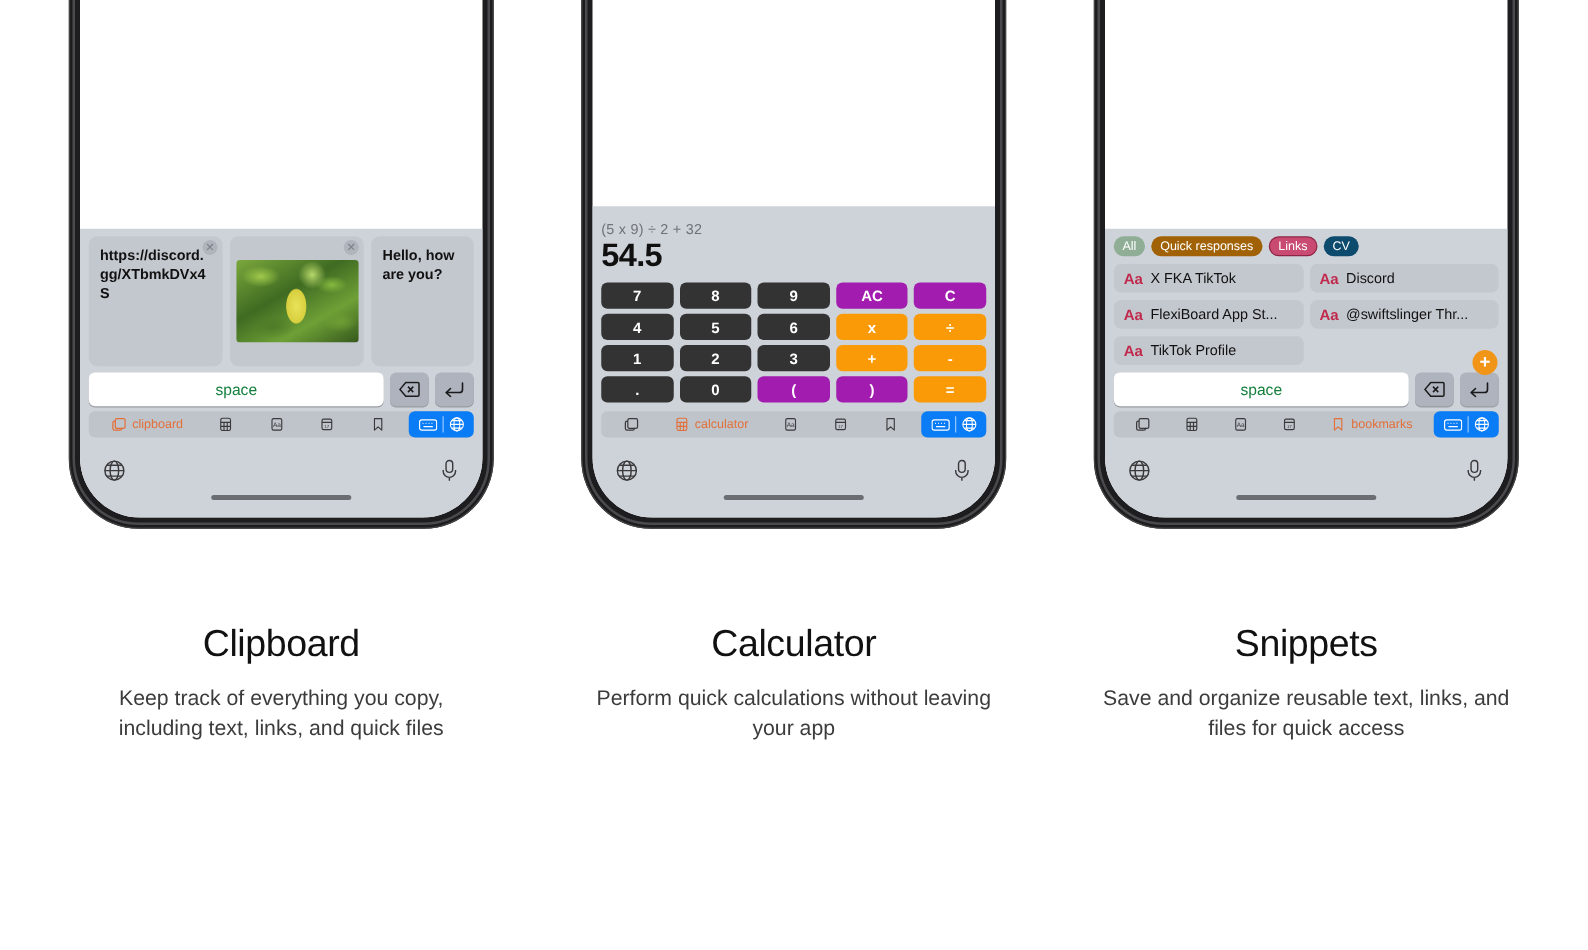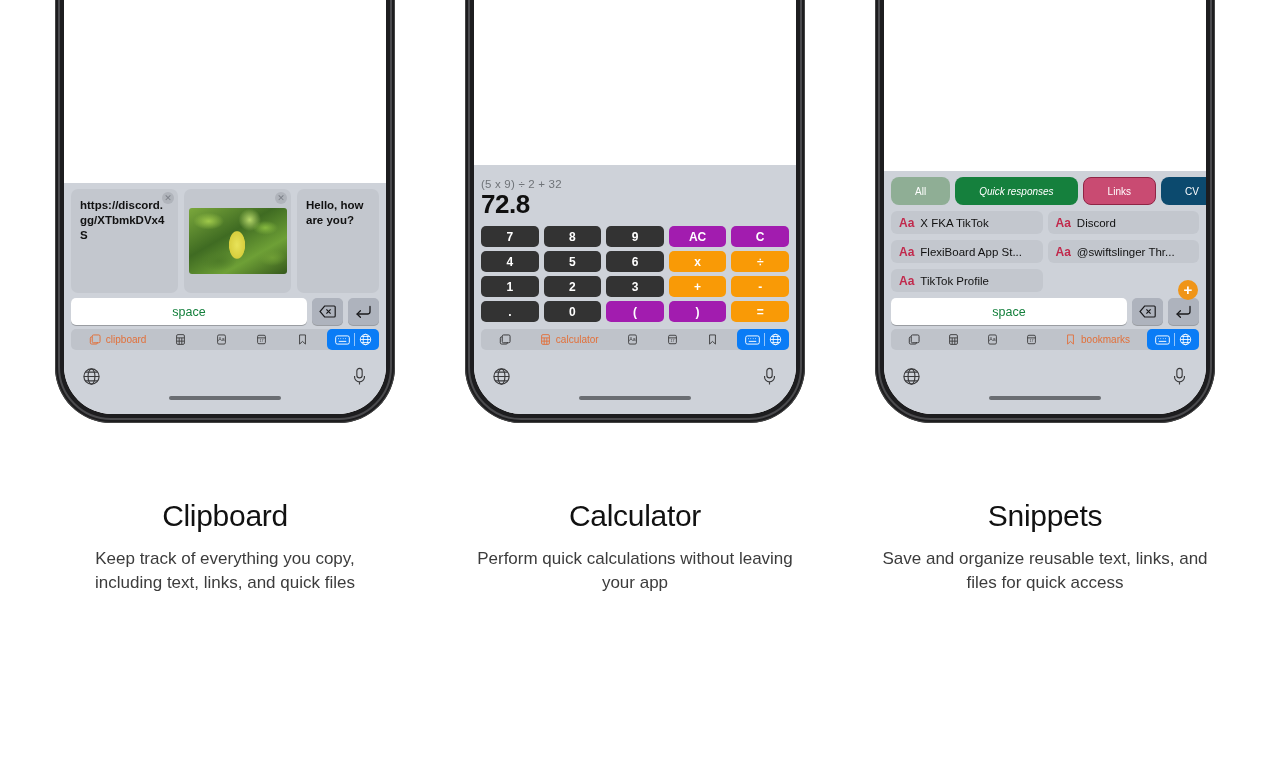--- a/index.html
+++ b/index.html
@@ -174,22 +174,22 @@
   .ckey.orange { background: #f99a06; }
 
   
   .chip-row {
     display: flex;
     gap: 5px;
     margin-bottom: 6px;
     align-items: center;
   }
   .chip {
-    height: 28px;
-    padding: 0 24px;
+    height: 16px;
+    padding: 0 7px;
     border-radius: 8px;
     font-size: 10px;
     color: #fff;
     display: flex;
     align-items: center;
     white-space: nowrap;
   }
   .snip-grid {
     display: grid;
     grid-template-columns: 1fr 1fr;
@@ -471,21 +471,21 @@
     </div>
 
     <div class="panel">
       <div class="phone-wrap">
         <div class="phone">
           <div class="screen">
             <div class="kb">
               <div class="kb-content">
                 <div class="calc-display">
                   <div class="calc-expr">(5 x 9) ÷ 2 + 32</div>
-                  <div class="calc-result">72.8</div>
+                  <div class="calc-result">54.5</div>
                 </div>
                 <div class="calc-grid">
                   <div class="ckey num">7</div>
                   <div class="ckey num">8</div>
                   <div class="ckey num">9</div>
                   <div class="ckey gray">AC</div>
                   <div class="ckey gray">C</div>
                   <div class="ckey num">4</div>
                   <div class="ckey num">5</div>
                   <div class="ckey num">6</div>
@@ -579,21 +579,21 @@
     </div>
 
     <div class="panel">
       <div class="phone-wrap">
         <div class="phone">
           <div class="screen">
             <div class="kb">
               <div class="kb-content">
                 <div class="chip-row">
                   <div class="chip" style="background:#8fae95;">All</div>
-                  <div class="chip" style="background:#15803d;font-style:italic;">Quick responses</div>
+                  <div class="chip" style="background:#a16207;">Quick responses</div>
                   <div class="chip" style="background:#c94b72;border:1.5px solid #8f2545;">Links</div>
                   <div class="chip" style="background:#0c4a6e;">CV</div>
                 </div>
                 <div class="snip-grid">
                   <div class="snip-card">
                     <span class="snip-aa">Aa</span>
                     <span class="snip-label">X FKA TikTok</span>
                   </div>
                   <div class="snip-card">
                     <span class="snip-aa">Aa</span>

